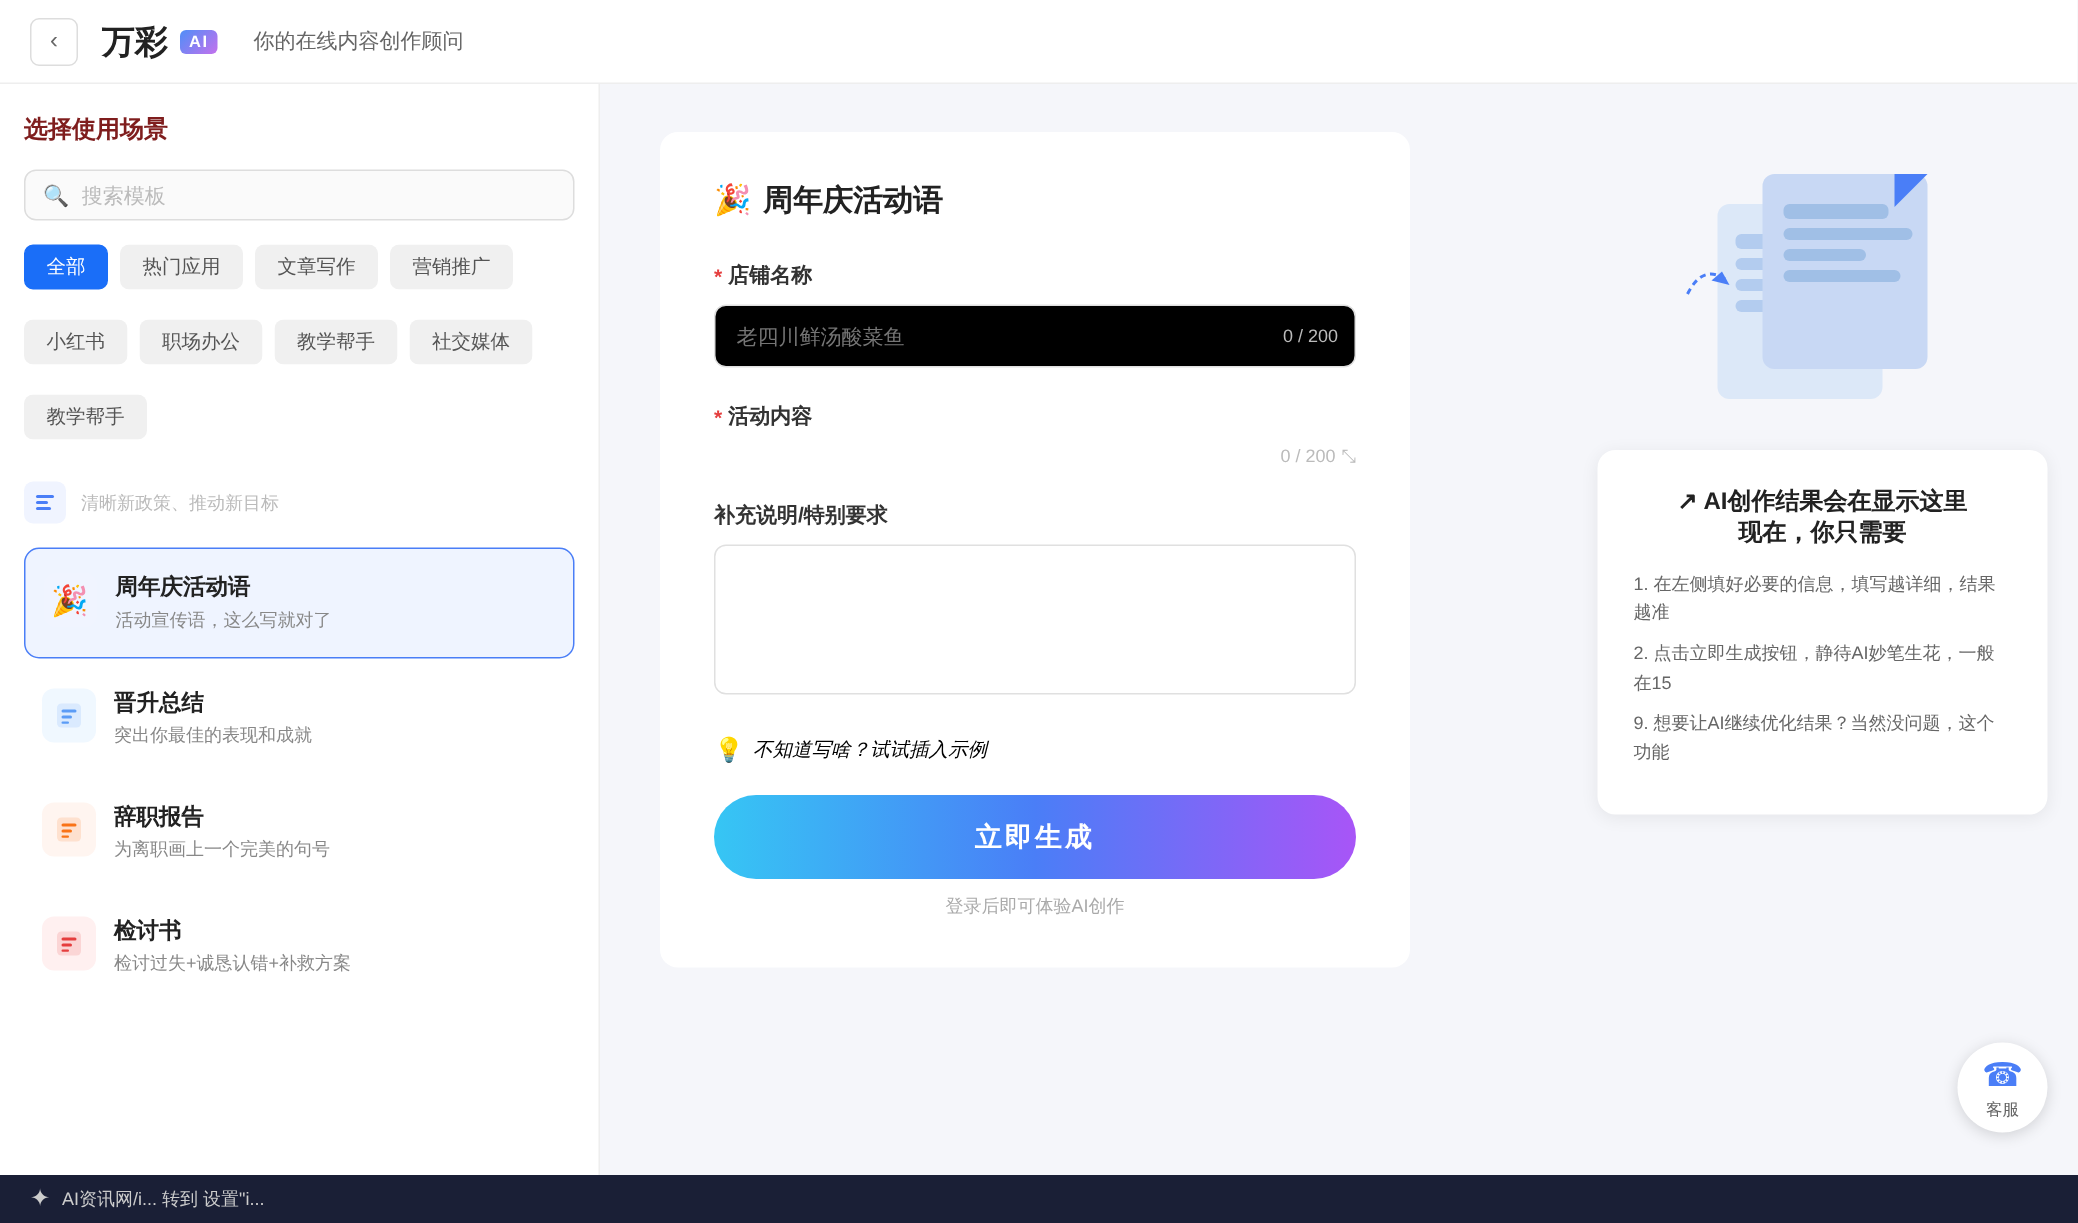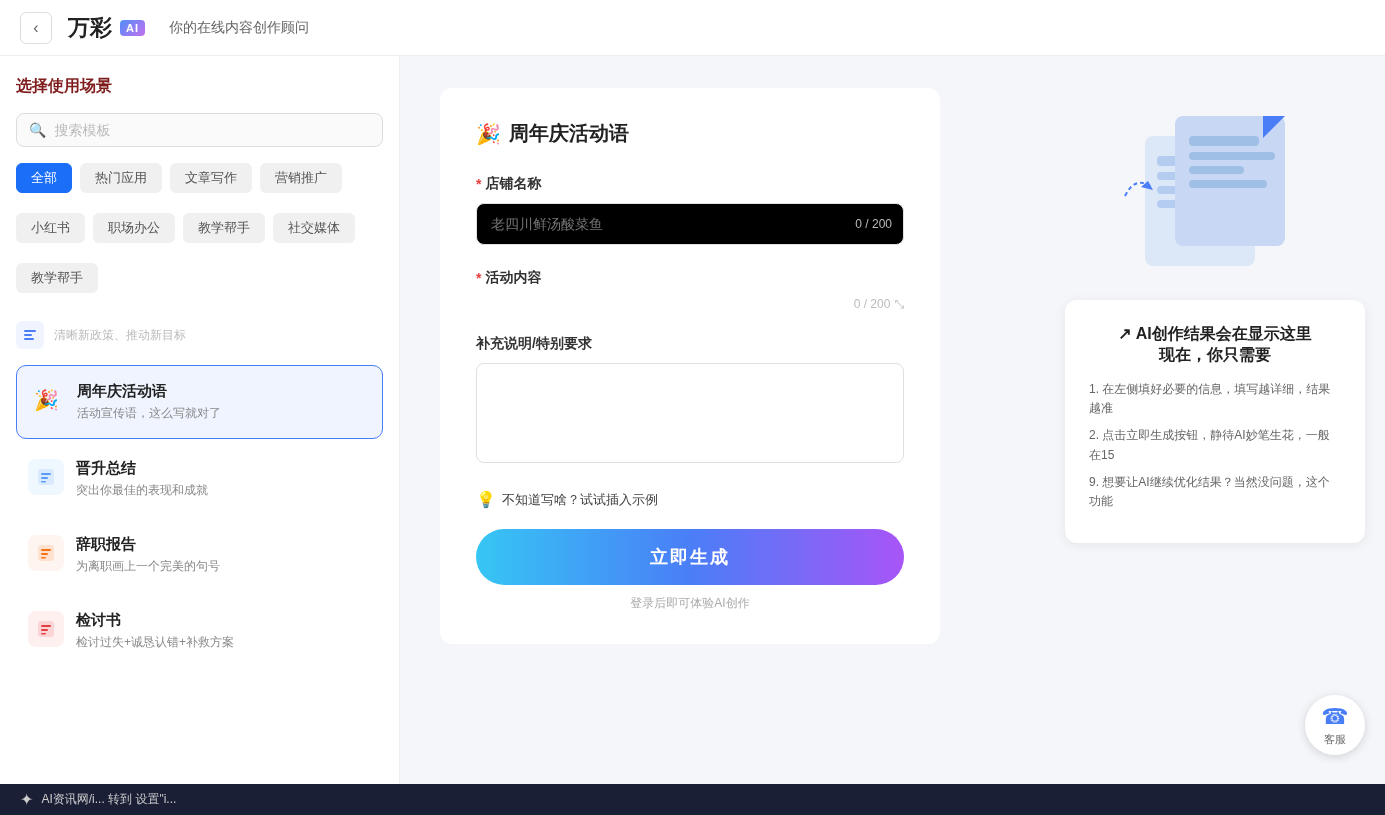--- a/index.html
+++ b/index.html
@@ -250,24 +250,25 @@
 
     .hint-row {
       display: flex;
       align-items: center;
       gap: 6px;
       margin-bottom: 20px;
       margin-top: 8px;
     }
     .hint-icon { font-size: 16px; }
     .hint-link {
-      color: #404040;
+      color: #000000;
       font-size: 13px;
       text-decoration: none;
       cursor: pointer;
+      font-style: italic;
     }
 
     .generate-btn {
       width: 100%;
       padding: 16px;
       border-radius: 30px;
       border: none;
       background: linear-gradient(90deg, #36c6f4, #4a7ef7, #a855f7);
       color: white;
       font-size: 18px;

